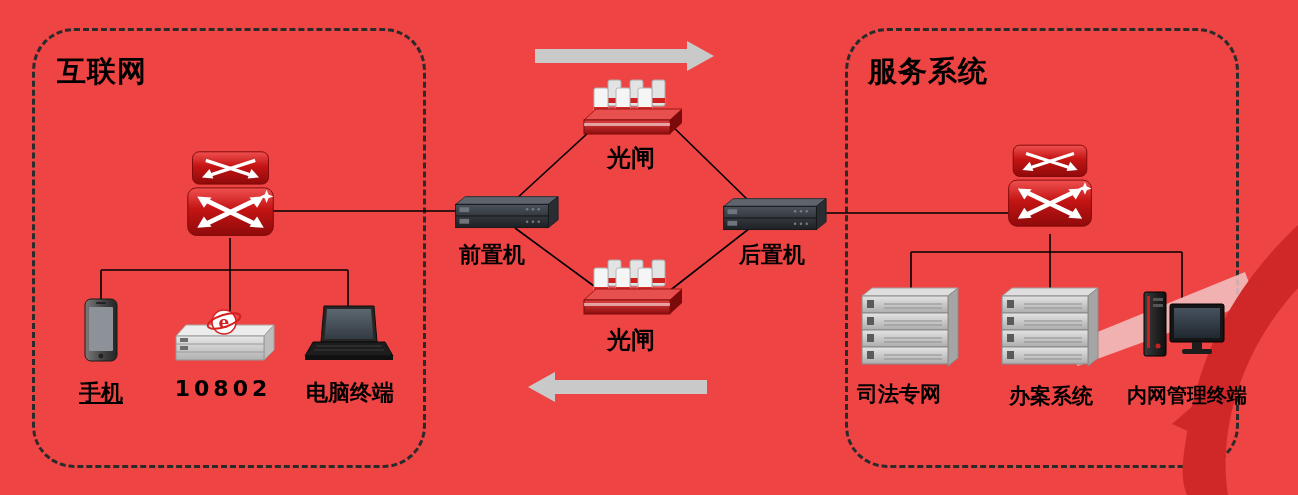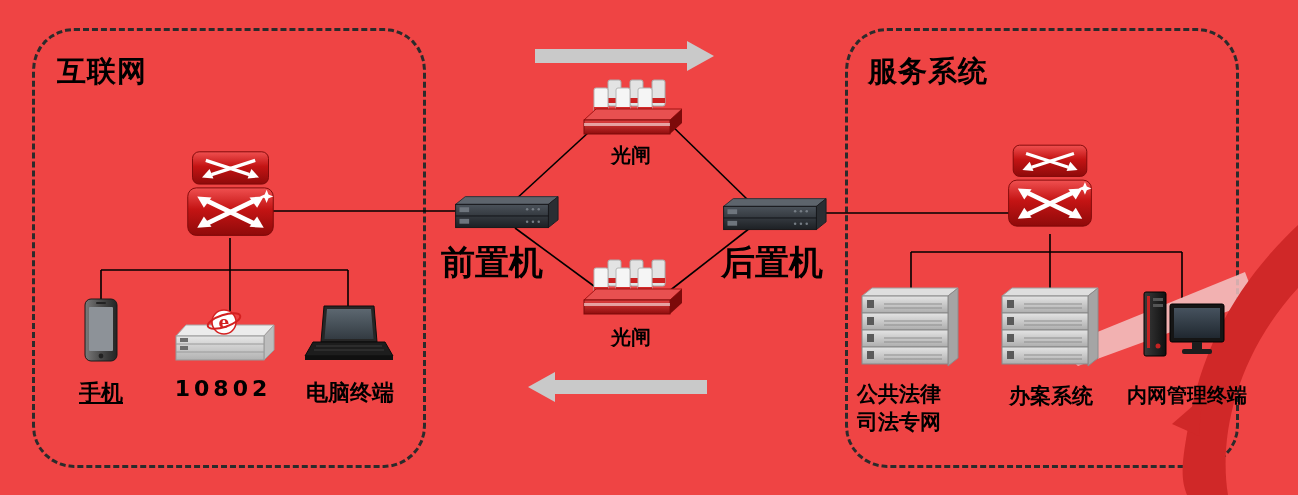--- a/index.html
+++ b/index.html
@@ -10,22 +10,22 @@
   .zone{
     position:absolute;border:3px dashed #2b2b2b;border-radius:42px;background:transparent;
   }
   .zone-label{
     position:absolute;font-size:29px;font-weight:bold;color:#000;letter-spacing:1px;white-space:nowrap;
   }
   .node-label{
     position:absolute;font-weight:bold;color:#000;text-align:center;white-space:nowrap;z-index:3;
   }
   .lbl-22{font-size:22px;}
-  .lbl-24{font-size:20px;}
-  .lbl-26{font-size:34px;}
+  .lbl-24{font-size:24px;}
+  .lbl-26{font-size:22px;}
   .lbl-20{font-size:20px;}
   .lbl-21{font-size:21px;line-height:1.35;text-align:left;white-space:normal;}
   .spread{letter-spacing:4px;}
   .icon{position:absolute;z-index:2;}
   .icon svg{display:block;}
   #wires{position:absolute;left:0;top:0;z-index:1;pointer-events:none;}
   .arrow-bar{position:absolute;background:#c9c9c9;z-index:1;}
   .arrow-head-right{
     position:absolute;width:0;height:0;z-index:1;
     border-top:15px solid transparent;border-bottom:15px solid transparent;border-left:27px solid #c9c9c9;
@@ -416,19 +416,18 @@
   <div class="node-label lbl-22 spread" style="left:163px;top:376px;width:120px;">10802</div>
   <div class="node-label lbl-22" style="left:290px;top:378px;width:120px;">电脑终端</div>
 
   <div class="node-label lbl-26" style="left:432px;top:240px;width:120px;">前置机</div>
   <div class="node-label lbl-26" style="left:712px;top:240px;width:120px;">后置机</div>
 
   <div class="node-label lbl-24" style="left:581px;top:142px;width:100px;">光闸</div>
   <div class="node-label lbl-24" style="left:581px;top:324px;width:100px;">光闸</div>
 
   <div class="node-label lbl-21" style="left:857px;top:380px;width:120px;">
-    <div>公共法律</div>
     <div>司法专网</div>
   </div>
   <div class="node-label lbl-20" style="left:1112px;top:382px;width:150px;">内网管理终端</div>
   <div class="node-label lbl-21" style="left:996px;top:382px;width:110px;text-align:center;">办案系统</div>
 
 </div>
 
 </body></html>

